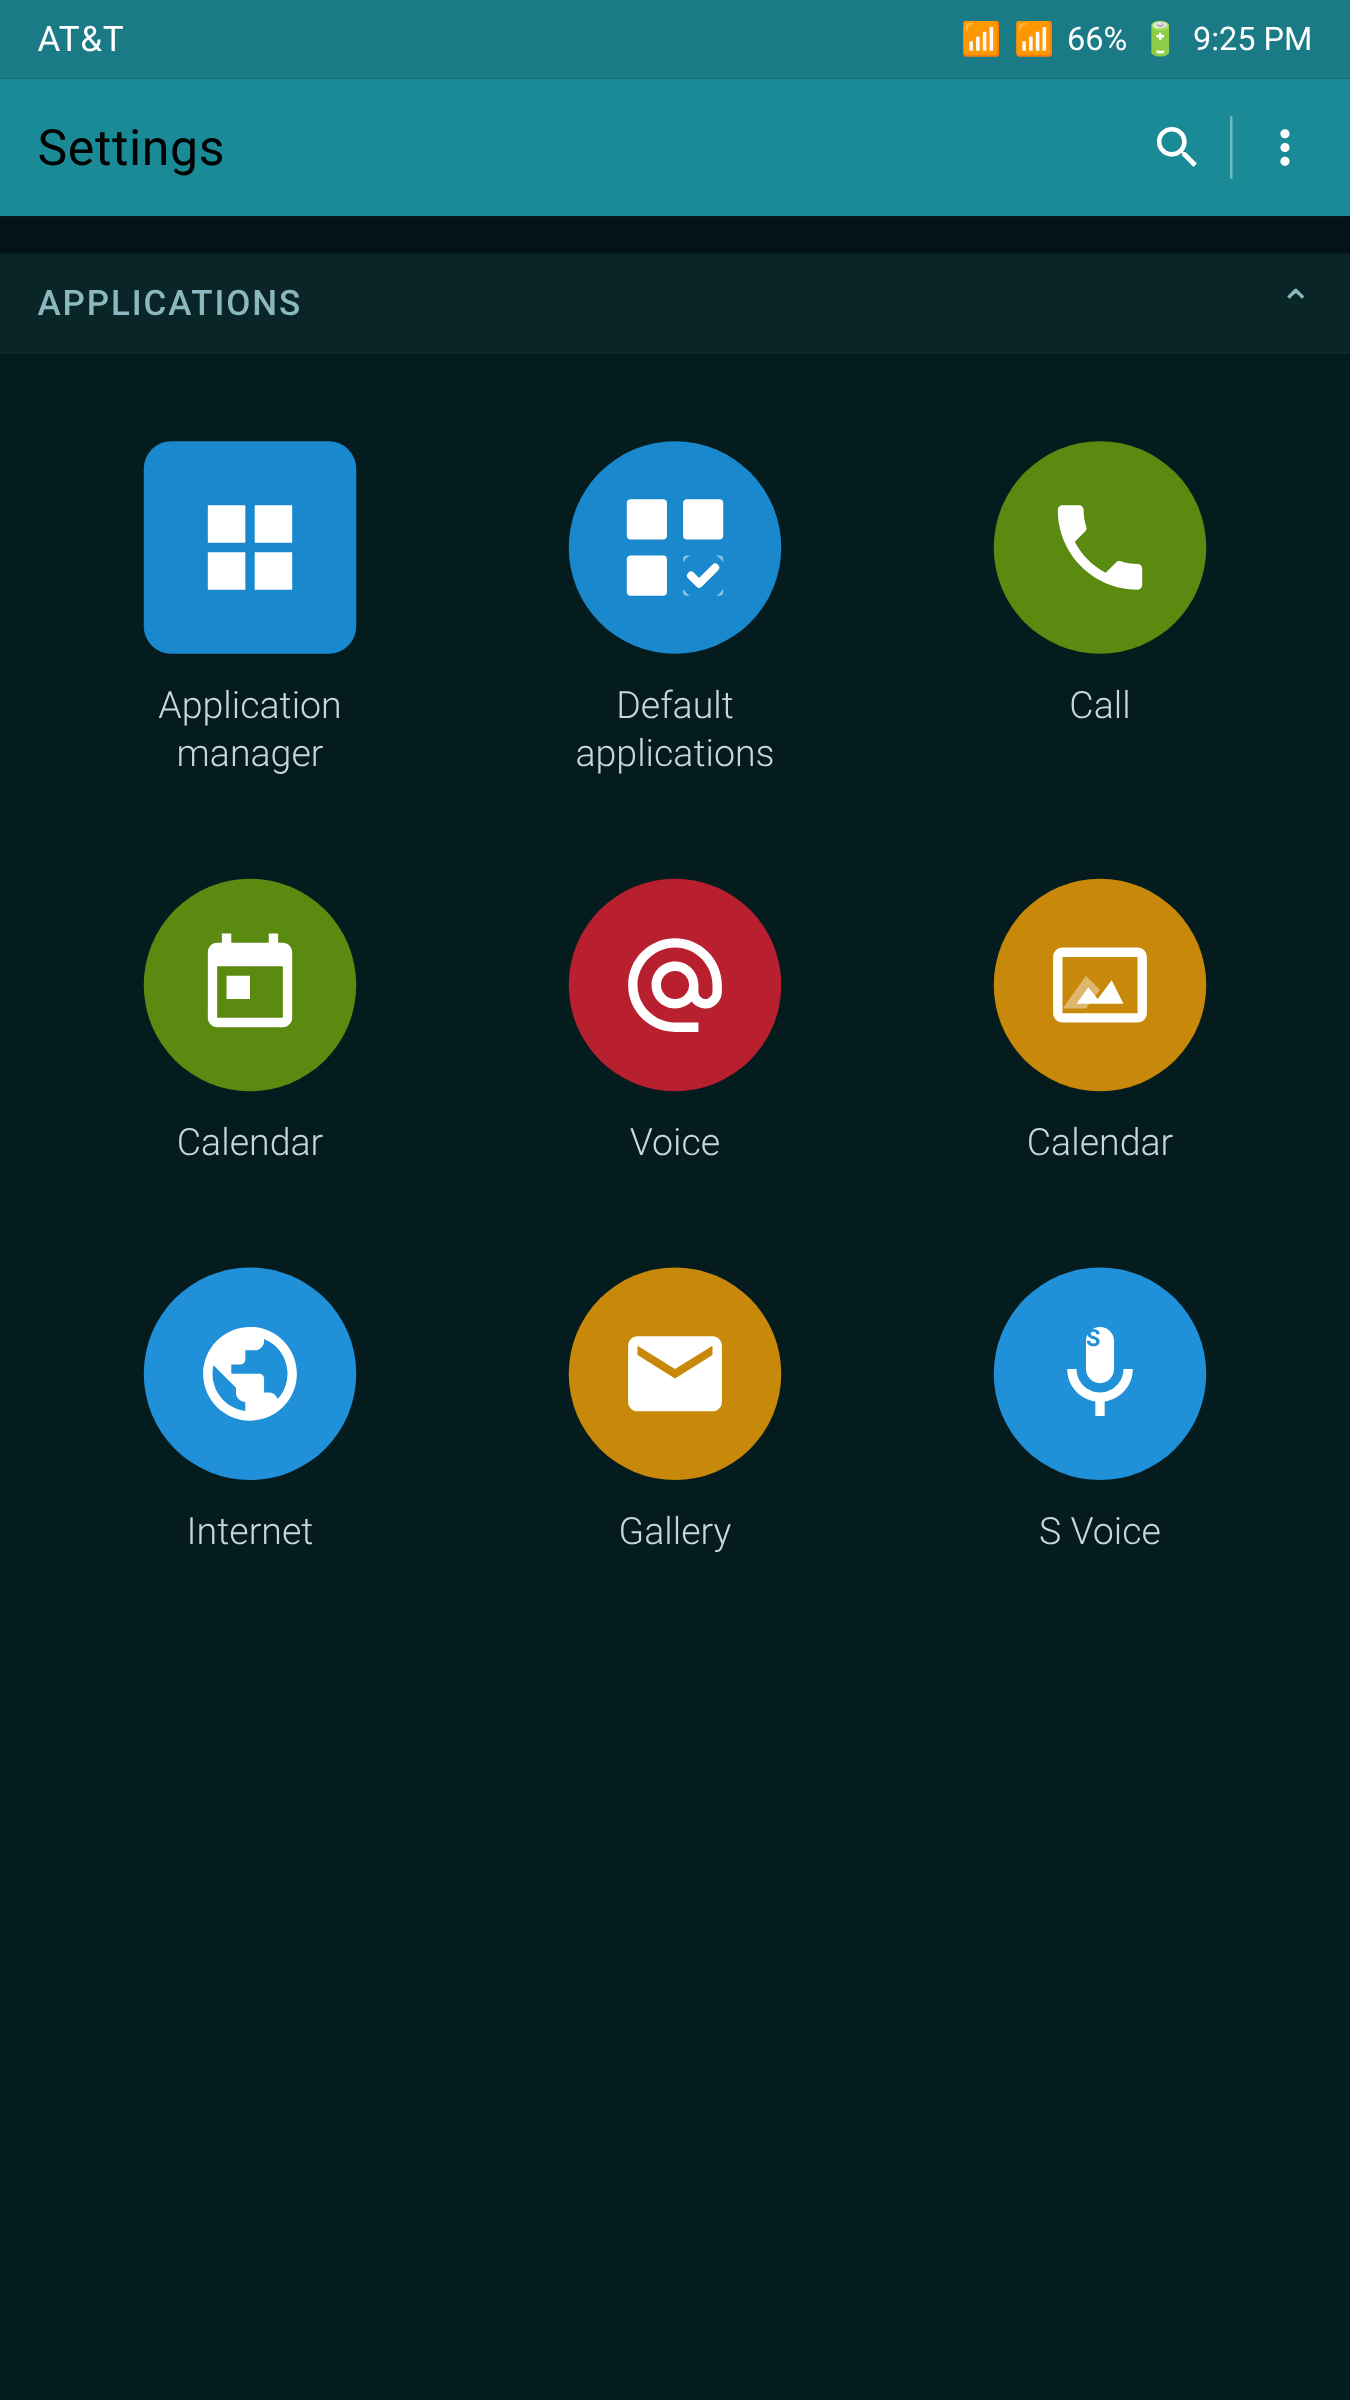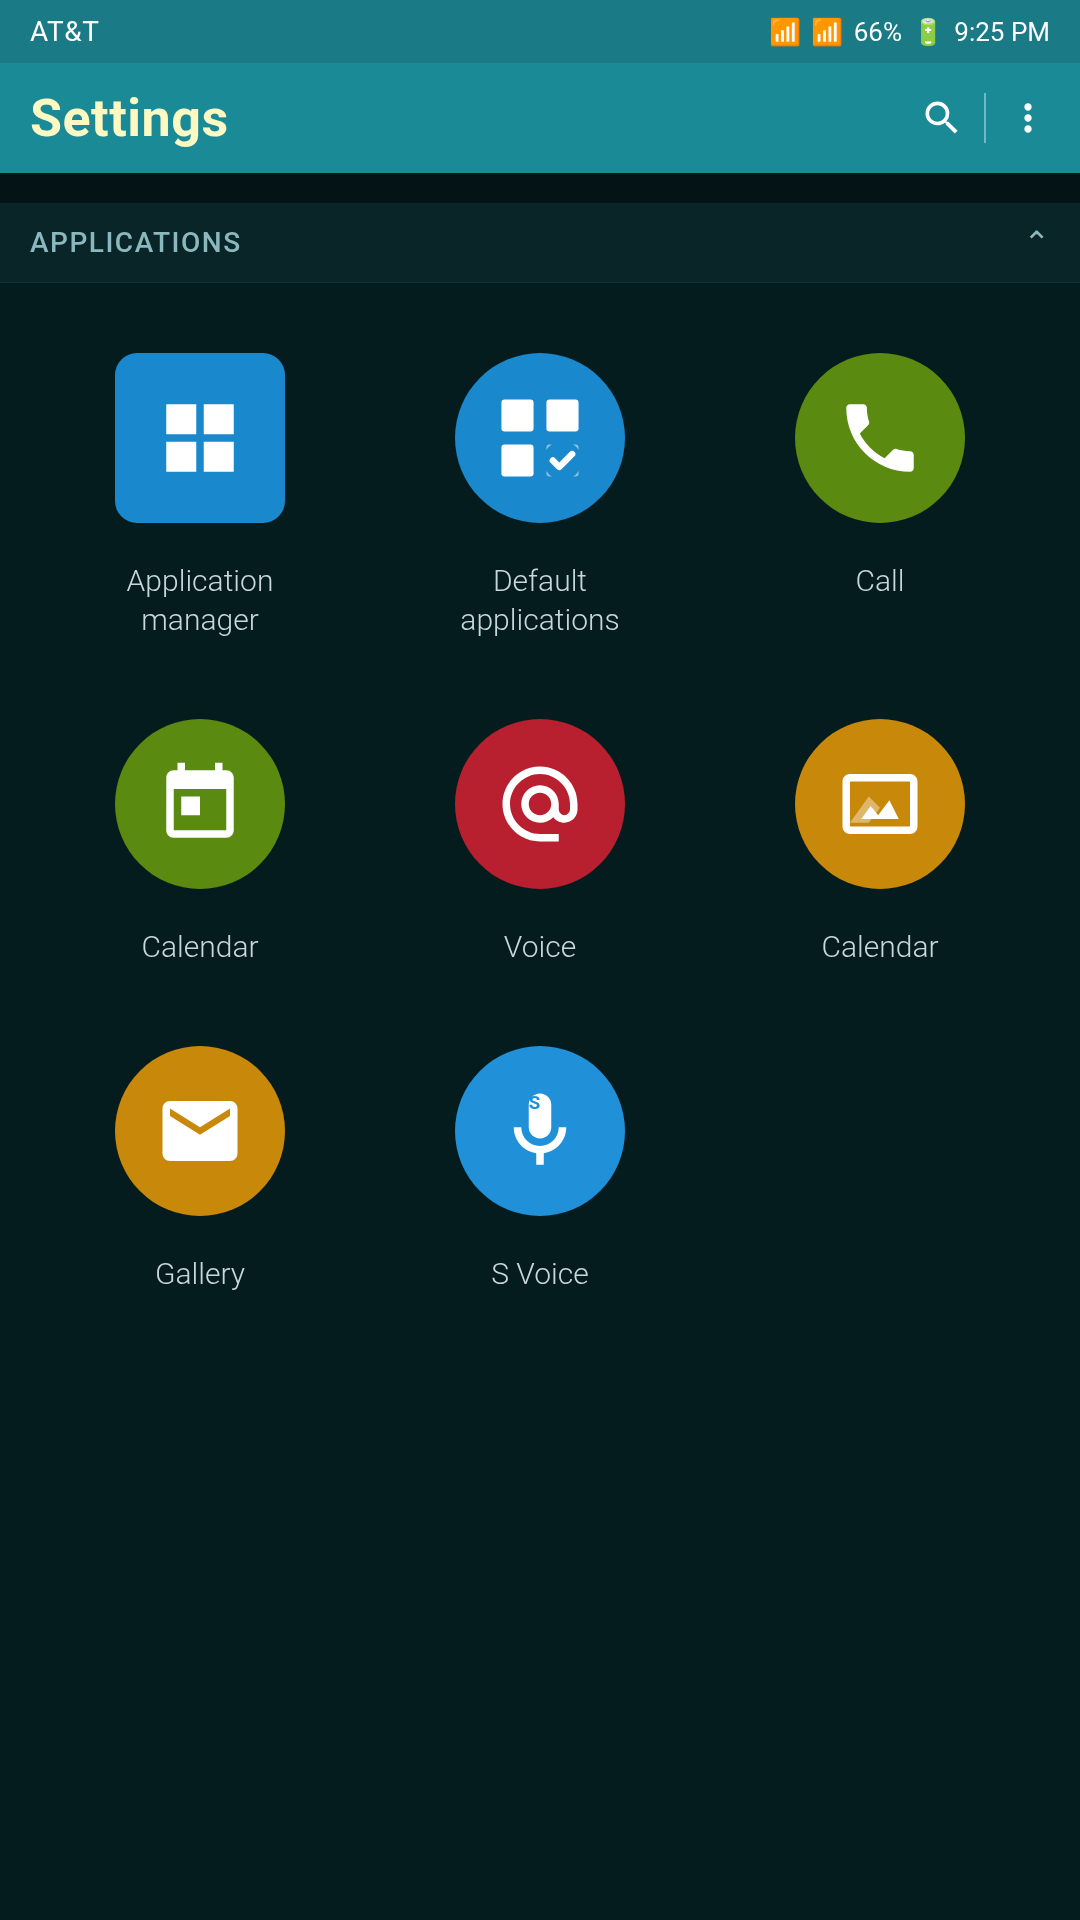--- a/index.html
+++ b/index.html
@@ -45,23 +45,23 @@
       width: 100%;
       height: 110px;
       background-color: #1a8a97;
       display: flex;
       align-items: center;
       justify-content: space-between;
       padding: 0 30px;
     }
 
     .header-title {
-      font-size: 52px;
-      font-weight: 700;
-      color: #fef9c3;
+      font-size: 40px;
+      font-weight: 400;
+      color: #000000;
       letter-spacing: 0.5px;
     }
 
     .header-icons {
       display: flex;
       align-items: center;
       gap: 20px;
     }
 
     .header-divider {
@@ -119,21 +119,21 @@
       background-color: #051c1e;
     }
 
     .app-item {
       display: flex;
       flex-direction: column;
       align-items: center;
       justify-content: flex-start;
       padding: 30px 20px 50px;
       cursor: pointer;
-      gap: 38px;
+      gap: 22px;
     }
 
     .app-icon {
       width: 170px;
       height: 170px;
       border-radius: 50%;
       display: flex;
       align-items: center;
       justify-content: center;
       flex-shrink: 0;
@@ -269,20 +269,28 @@
     <div class="app-icon icon-gallery">
     <svg viewBox="0 0 24 24" width="90" height="90" fill="white">
       <path d="M20 4H4C2.9 4 2 4.9 2 6v12c0 1.1.9 2 2 2h16c1.1 0 2-.9 2-2V6c0-1.1-.9-2-2-2zm0 14H4V6h16v12z"></path>
       <path d="M14.5 11l-3 4-2-2.5L7 16h10z"></path>
       <path d="M9 10l-5 7h5l3-4z" opacity="0.4"></path>
     </svg>
   </div>
     <span class="app-label">Calendar</span>
   </div>
 
+  <div class="app-item">
+    <div class="app-icon icon-internet">
+      <svg viewBox="0 0 24 24" width="90" height="90" fill="white">
+        <path d="M12 2C6.48 2 2 6.48 2 12s4.48 10 10 10 10-4.48 10-10S17.52 2 12 2zm-1 17.93c-3.95-.49-7-3.85-7-7.93 0-.62.08-1.21.21-1.79L9 15v1c0 1.1.9 2 2 2v1.93zm6.9-2.54c-.26-.81-1-1.39-1.9-1.39h-1v-3c0-.55-.45-1-1-1H8v-2h2c.55 0 1-.45 1-1V7h2c1.1 0 2-.9 2-2v-.41c2.93 1.19 5 4.06 5 7.41 0 2.08-.8 3.97-2.1 5.39z"></path>
+      </svg>
+    </div>
+    <span class="app-label">Internet</span>
+  </div>
 
   <div class="app-item">
     <div class="app-icon icon-messages">
       <svg viewBox="0 0 24 24" width="90" height="90" fill="white">
         <path d="M20 4H4c-1.1 0-2 .9-2 2v12c0 1.1.9 2 2 2h16c1.1 0 2-.9 2-2V6c0-1.1-.9-2-2-2zm0 4l-8 5-8-5V6l8 5 8-5v2z"></path>
       </svg>
     </div>
     <span class="app-label">Gallery</span>
   </div>
 

